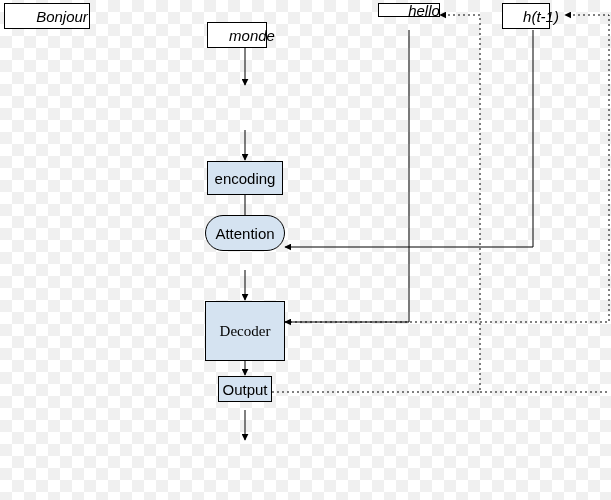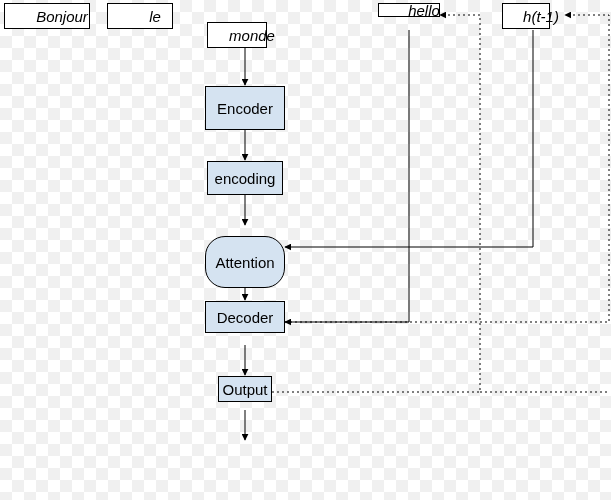--- a/index.html
+++ b/index.html
@@ -73,25 +73,23 @@
     <polyline points="533,30 533,247 285,247" fill="none" stroke="#000" stroke-width="1" marker-end="url(#arrow)"></polyline>
 
     <polyline points="285,322 609,322 609,15 565,15" fill="none" stroke="#000" stroke-width="1" stroke-dasharray="2 3" marker-end="url(#arrow)"></polyline>
 
     <polyline points="272,392 480,392 480,15 440,15" fill="none" stroke="#000" stroke-width="1" stroke-dasharray="2 3" marker-end="url(#arrow)"></polyline>
 
     <line x1="480" y1="392" x2="609" y2="392" stroke="#000" stroke-width="1" stroke-dasharray="2 3"></line>
   </svg>
 
   <div class="box input-box" style="left:4px; top:3px; width:86px; height:26px;">Bonjour</div>
-  <div class="box input-box" style="left:107px; top:3px; width:66px; height:26px;">le</div>
   <div class="box input-box" style="left:207px; top:3px; width:60px; height:26px;margin-top:19px;">monde</div>
   <div class="box input-box" style="left:378px; top:3px; width:62px; height:14px;">hello</div>
   <div class="box input-box" style="left:502px; top:3px; width:48px; height:26px;">h(t-1)</div>
 
-  <div class="box blue-box" style="left:205px; top:86px; width:80px; height:44px;">Encoder</div>
   <div class="box blue-box" style="left:207px; top:161px; width:76px; height:34px;">encoding</div>
-  <div class="box blue-box" style="left:205px; top:236px; width:80px; height:52px;border-radius:20px;">Attention</div>
-  <div class="box blue-box" style="left:205px; top:301px; width:80px; height:32px;">Decoder</div>
+  <div class="box blue-box" style="left:205px; top:215px; width:80px; height:36px;border-radius:20px;">Attention</div>
+  <div class="box blue-box" style="left:205px; top:301px; width:80px; height:60px;font-family:Liberation Serif, serif;">Decoder</div>
   <div class="box blue-box" style="left:218px; top:376px; width:54px; height:26px;">Output</div>
 
 
 </div>
 
 </body></html>

